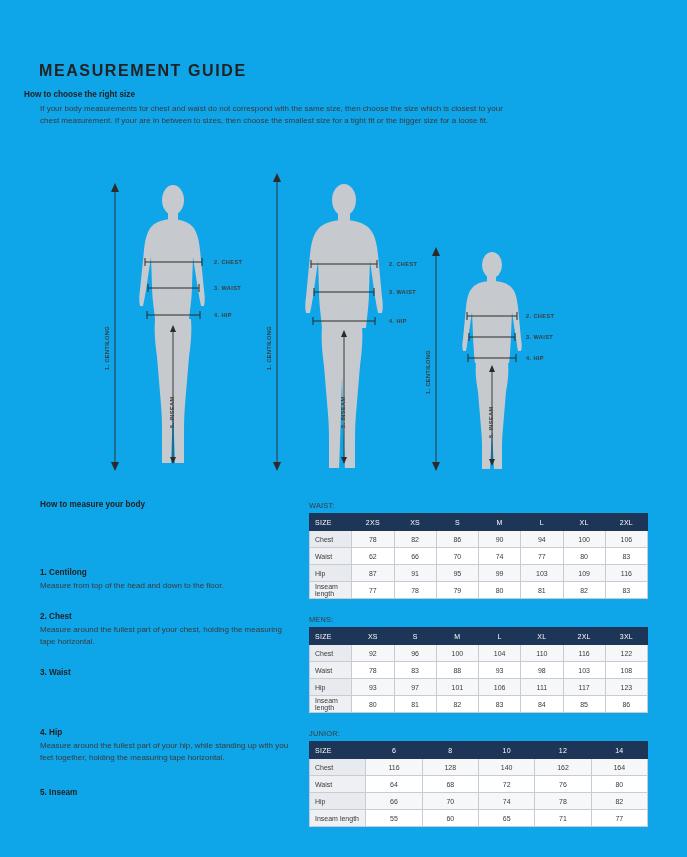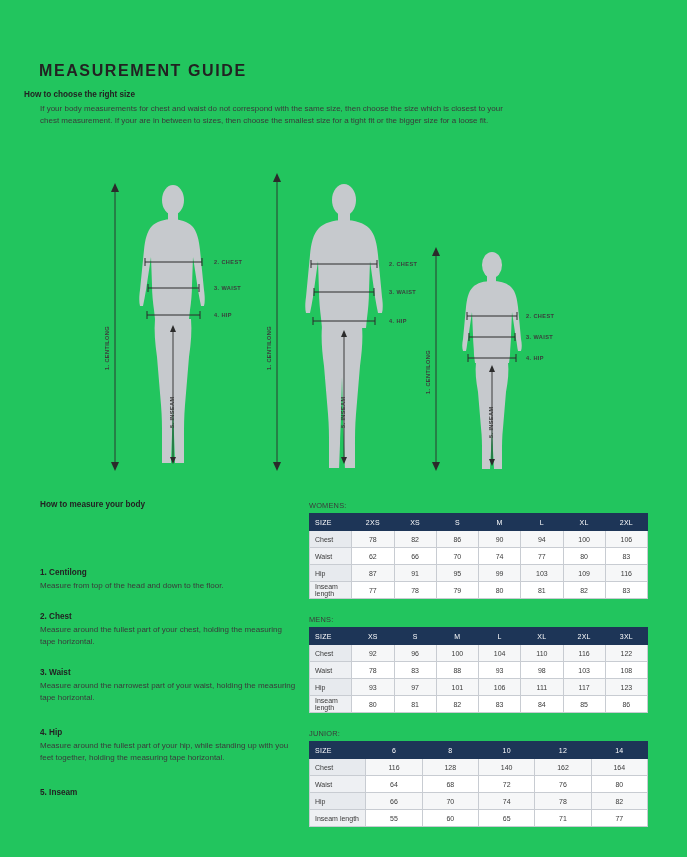--- a/index.html
+++ b/index.html
@@ -14,21 +14,21 @@
     position: relative;
     font-family: "Liberation Sans", sans-serif;
     color: #333333;
     overflow: hidden;
   }
   .page {
     position: absolute;
     left: 0; top: 0;
     width: 687px;
     height: 857px;
-    background: #22c55e;
+    background: #0ea5e9;
   }
 
   
   .title {
     position: absolute;
     left: 39px;
     top: 62px;
     font-size: 16px;
     font-weight: bold;
     letter-spacing: 1.6px;
@@ -357,34 +357,33 @@
     <p class="p">Measure from top of the head and down to the floor.</p>
   </div>
 
   <div class="step" style="top:612px;">
     <p class="h">2. Chest</p>
     <p class="p">Measure around the fullest part of your chest, holding the measuring tape horizontal.</p>
   </div>
 
   <div class="step" style="top:668px;">
     <p class="h">3. Waist</p>
-    <p class="p">Measure around the narrowest part of your waist, holding the measuring tape horizontal.</p>
   </div>
 
   <div class="step" style="top:728px;">
     <p class="h">4. Hip</p>
     <p class="p">Measure around the fullest part of your hip, while standing up with you feet together, holding the measuring tape horizontal.</p>
   </div>
 
   <div class="step" style="top:788px;">
     <p class="h">5. Inseam</p>
   </div>
 
   <div class="tbl-wrap" style="left:309px; top:501px;">
-    <div class="tbl-cap">WOMENS:</div>
+    <div class="tbl-cap">WAIST:</div>
     <table class="size">
       <thead>
         <tr>
           <th class="first">SIZE</th>
           <th>2XS</th>
           <th>XS</th>
           <th>S</th>
           <th>M</th>
           <th>L</th>
           <th>XL</th>

